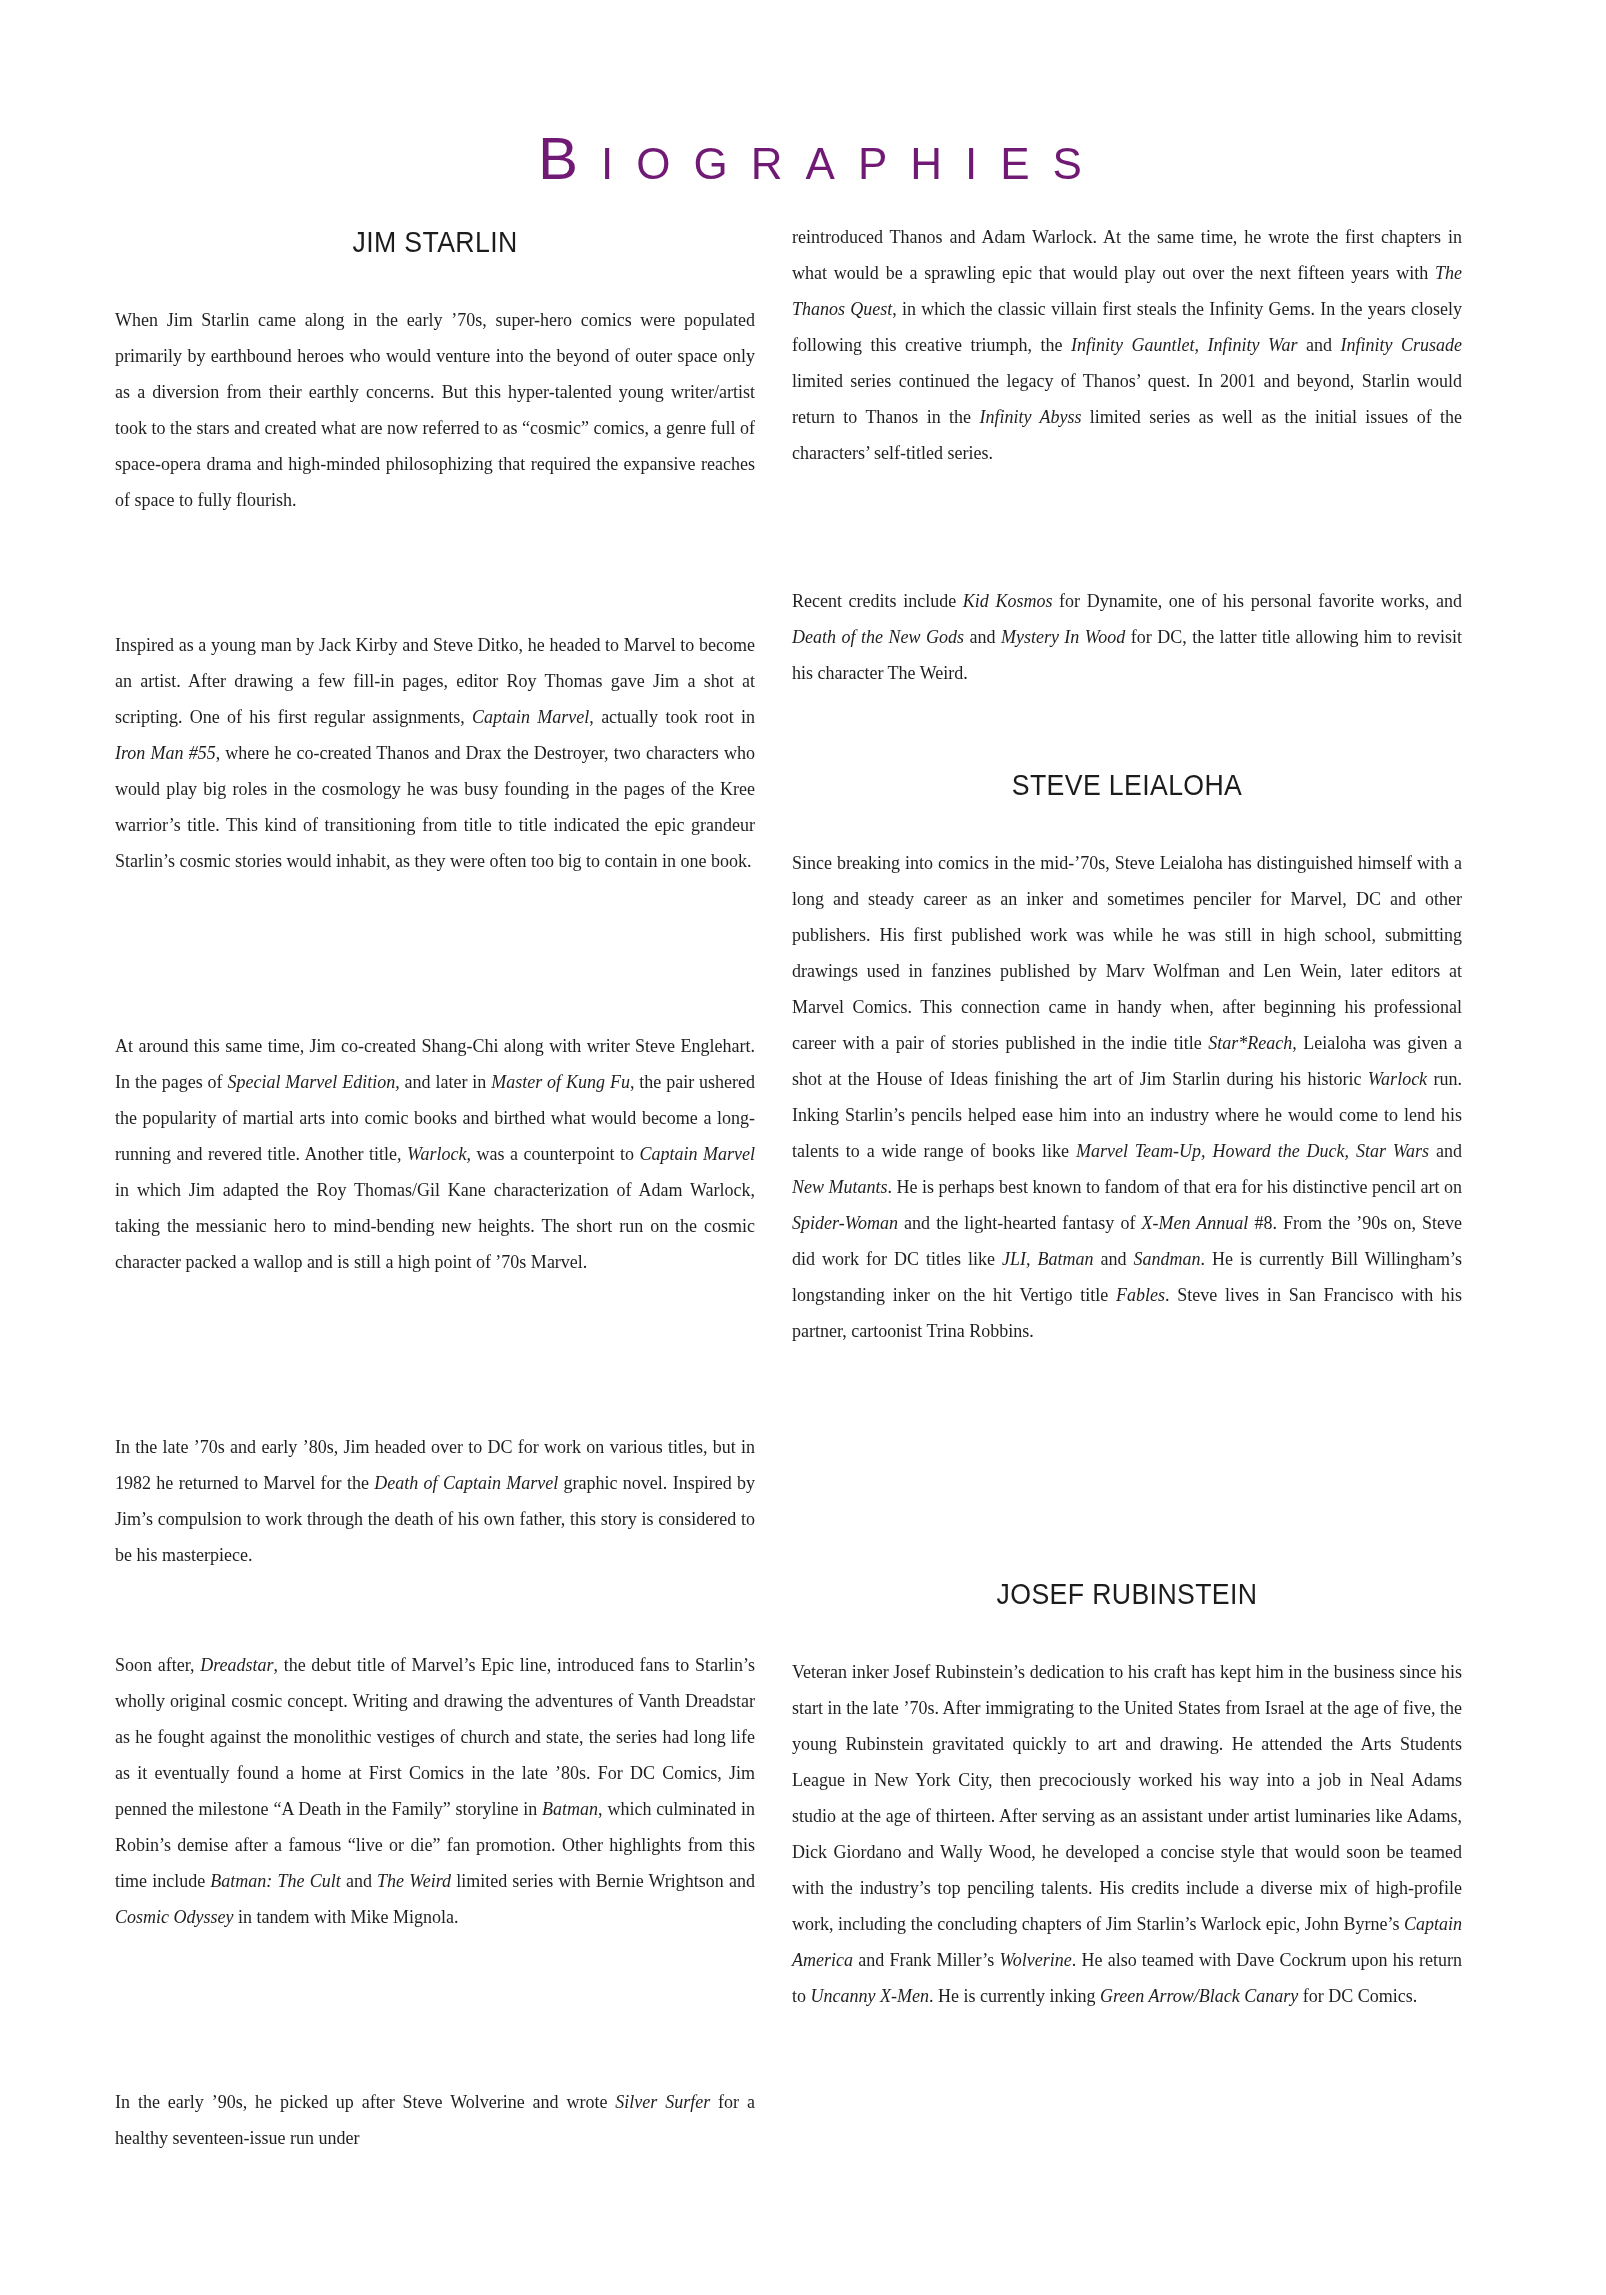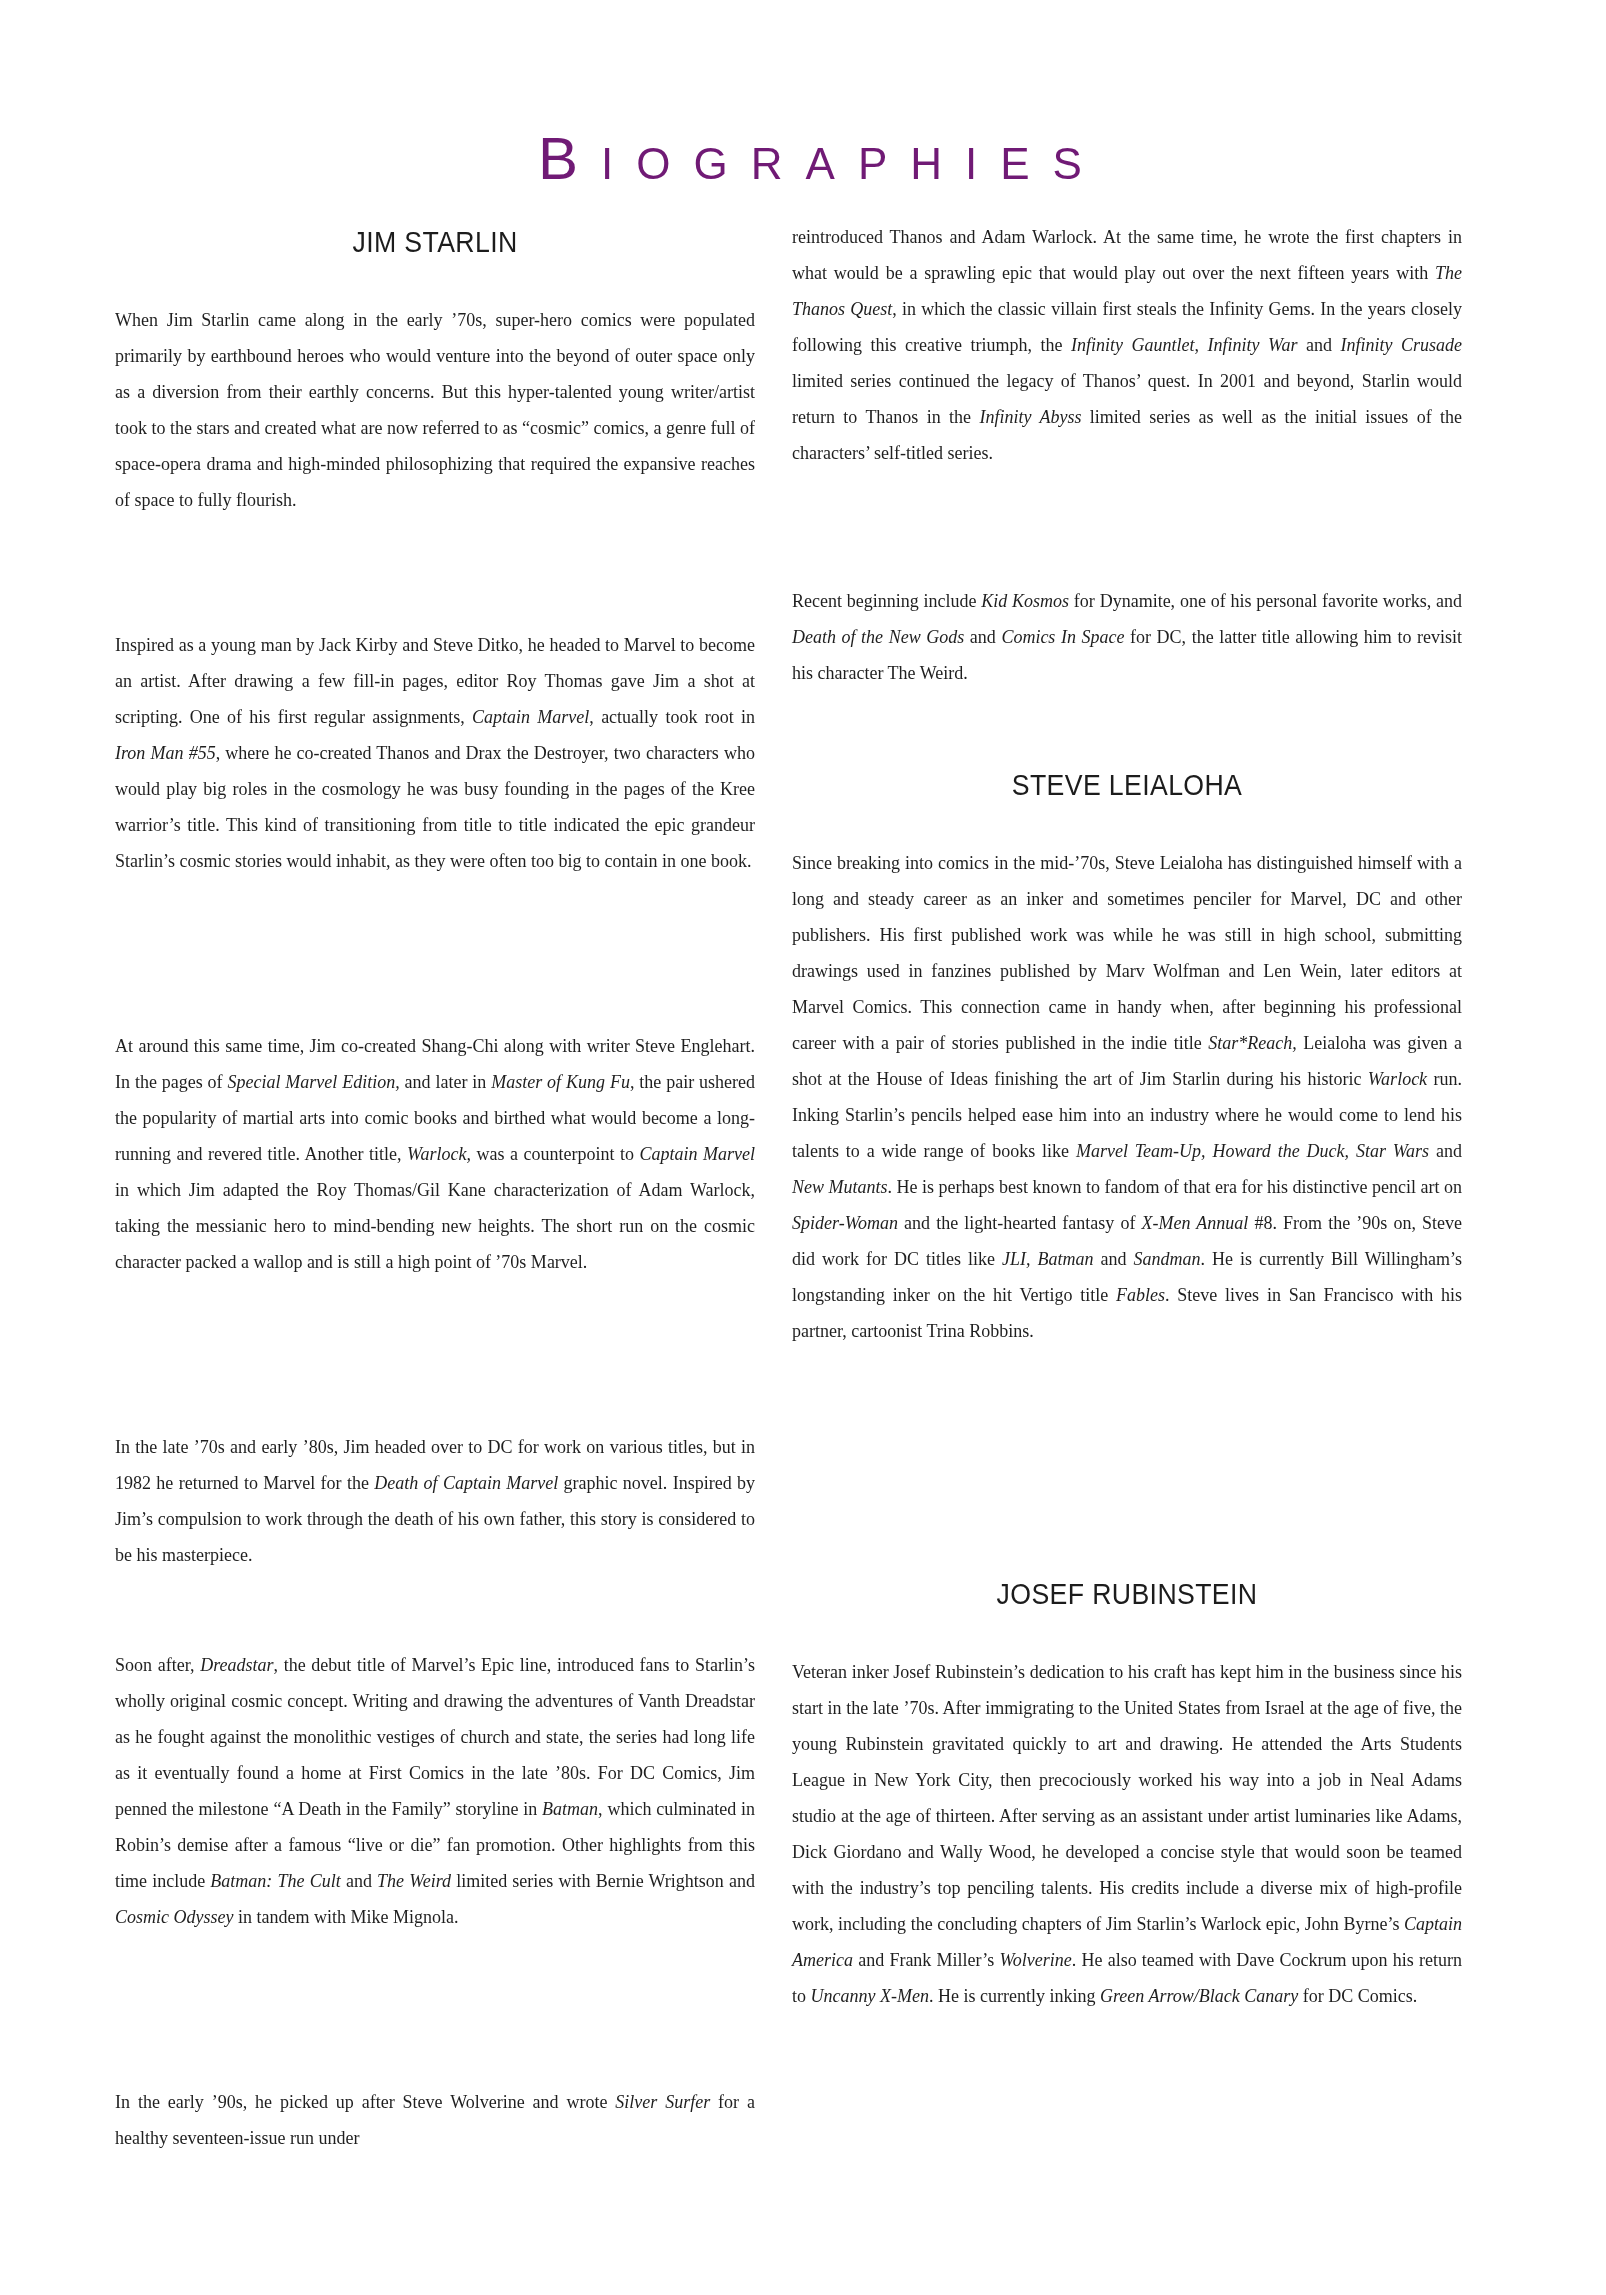--- a/index.html
+++ b/index.html
@@ -37,19 +37,19 @@
   <p class="para" style="top:302px"><span>When Jim Starlin came along in the early ’70s, super-hero comics were populated primarily by earthbound heroes who would venture into the beyond of outer space only as a diversion from their earthly concerns. But this hyper-talented young writer/artist took to the stars and created what are now referred to as “cosmic” comics, a genre full of space-opera drama and high-minded philosophizing that required the expansive reaches of space to fully flourish.</span></p>
   <p class="para" style="top:627px"><span>Inspired as a young man by Jack Kirby and Steve Ditko, he headed to Marvel to become an artist. After drawing a few fill-in pages, editor Roy Thomas gave Jim a shot at scripting. One of his first regular assignments, </span><em>Captain Marvel</em><span>, actually took root in </span><em>Iron Man #55</em><span>, where he co-created Thanos and Drax the Destroyer, two characters who would play big roles in the cosmology he was busy founding in the pages of the Kree warrior’s title. This kind of transitioning from title to title indicated the epic grandeur Starlin’s cosmic stories would inhabit, as they were often too big to contain in one book.</span></p>
   <p class="para" style="top:1028px"><span>At around this same time, Jim co-created Shang-Chi along with writer Steve Englehart. In the pages of </span><em>Special Marvel Edition,</em><span> and later in </span><em>Master of Kung Fu</em><span>, the pair ushered the popularity of martial arts into comic books and birthed what would become a long-running and revered title. Another title, </span><em>Warlock,</em><span> was a counterpoint to </span><em>Captain Marvel</em><span> in which Jim adapted the Roy Thomas/Gil Kane characterization of Adam Warlock, taking the messianic hero to mind-bending new heights. The short run on the cosmic character packed a wallop and is still a high point of ’70s Marvel.</span></p>
   <p class="para" style="top:1429px"><span>In the late ’70s and early ’80s, Jim headed over to DC for work on various titles, but in 1982 he returned to Marvel for the </span><em>Death of Captain Marvel</em><span> graphic novel. Inspired by Jim’s compulsion to work through the death of his own father, this story is considered to be his masterpiece.</span></p>
   <p class="para" style="top:1647px"><span>Soon after, </span><em>Dreadstar</em><span>, the debut title of Marvel’s Epic line, introduced fans to Starlin’s wholly original cosmic concept. Writing and drawing the adventures of Vanth Dreadstar as he fought against the monolithic vestiges of church and state, the series had long life as it eventually found a home at First Comics in the late ’80s. For DC Comics, Jim penned the milestone “A Death in the Family” storyline in </span><em>Batman</em><span>, which culminated in Robin’s demise after a famous “live or die” fan promotion. Other highlights from this time include </span><em>Batman: The Cult</em><span> and </span><em>The Weird</em><span> limited series with Bernie Wrightson and </span><em>Cosmic Odyssey</em><span> in tandem with Mike Mignola.</span></p>
   <p class="para" style="top:2084px"><span>In the early ’90s, he picked up after Steve Wolverine and wrote </span><em>Silver Surfer</em><span> for a healthy seventeen-issue run under</span></p>
 </div>
 
 <div class="column" id="col-right">
   <p class="para" style="top:219px"><span>reintroduced Thanos and Adam Warlock. At the same time, he wrote the first chapters in what would be a sprawling epic that would play out over the next fifteen years with </span><em>The Thanos Quest</em><span>, in which the classic villain first steals the Infinity Gems. In the years closely following this creative triumph, the </span><em>Infinity Gauntlet</em><span>, </span><em>Infinity War</em><span> and </span><em>Infinity Crusade</em><span> limited series continued the legacy of Thanos’ quest. In 2001 and beyond, Starlin would return to Thanos in the </span><em>Infinity Abyss</em><span> limited series as well as the initial issues of the characters’ self-titled series.</span></p>
-  <p class="para" style="top:583px"><span>Recent beginning include </span><em>Kid Kosmos</em><span> for Dynamite, one of his personal favorite works, and </span><em>Death of the New Gods</em><span> and </span><em>Comics In Space</em><span> for DC, the latter title allowing him to revisit his character The Weird.</span></p>
+  <p class="para" style="top:583px"><span>Recent credits include </span><em>Kid Kosmos</em><span> for Dynamite, one of his personal favorite works, and </span><em>Death of the New Gods</em><span> and </span><em>Mystery In Wood</em><span> for DC, the latter title allowing him to revisit his character The Weird.</span></p>
   <h2 class="bio-heading" style="top:769px">STEVE LEIALOHA</h2>
   <p class="para" style="top:845px"><span>Since breaking into comics in the mid-’70s, Steve Leialoha has distinguished himself with a long and steady career as an inker and sometimes penciler for Marvel, DC and other publishers. His first published work was while he was still in high school, submitting drawings used in fanzines published by Marv Wolfman and Len Wein, later editors at Marvel Comics. This connection came in handy when, after beginning his professional career with a pair of stories published in the indie title </span><em>Star*Reach,</em><span> Leialoha was given a shot at the House of Ideas finishing the art of Jim Starlin during his historic </span><em>Warlock</em><span> run. Inking Starlin’s pencils helped ease him into an industry where he would come to lend his talents to a wide range of books like </span><em>Marvel Team-Up, Howard the Duck, Star Wars</em><span> and </span><em>New Mutants</em><span>. He is perhaps best known to fandom of that era for his distinctive pencil art on </span><em>Spider-Woman</em><span> and the light-hearted fantasy of </span><em>X-Men Annual</em><span> #8. From the ’90s on, Steve did work for DC titles like </span><em>JLI, Batman</em><span> and </span><em>Sandman</em><span>. He is currently Bill Willingham’s longstanding inker on the hit Vertigo title </span><em>Fables</em><span>. Steve lives in San Francisco with his partner, cartoonist Trina Robbins.</span></p>
   <h2 class="bio-heading" style="top:1578px">JOSEF RUBINSTEIN</h2>
   <p class="para" style="top:1654px"><span>Veteran inker Josef Rubinstein’s dedication to his craft has kept him in the business since his start in the late ’70s. After immigrating to the United States from Israel at the age of five, the young Rubinstein gravitated quickly to art and drawing. He attended the Arts Students League in New York City, then precociously worked his way into a job in Neal Adams studio at the age of thirteen. After serving as an assistant under artist luminaries like Adams, Dick Giordano and Wally Wood, he developed a concise style that would soon be teamed with the industry’s top penciling talents. His credits include a diverse mix of high-profile work, including the concluding chapters of Jim Starlin’s Warlock epic, John Byrne’s </span><em>Captain America</em><span> and Frank Miller’s </span><em>Wolverine</em><span>. He also teamed with Dave Cockrum upon his return to </span><em>Uncanny X-Men</em><span>. He is currently inking </span><em>Green Arrow/Black Canary</em><span> for DC Comics.</span></p>
 </div>
 
 
 </body></html>

